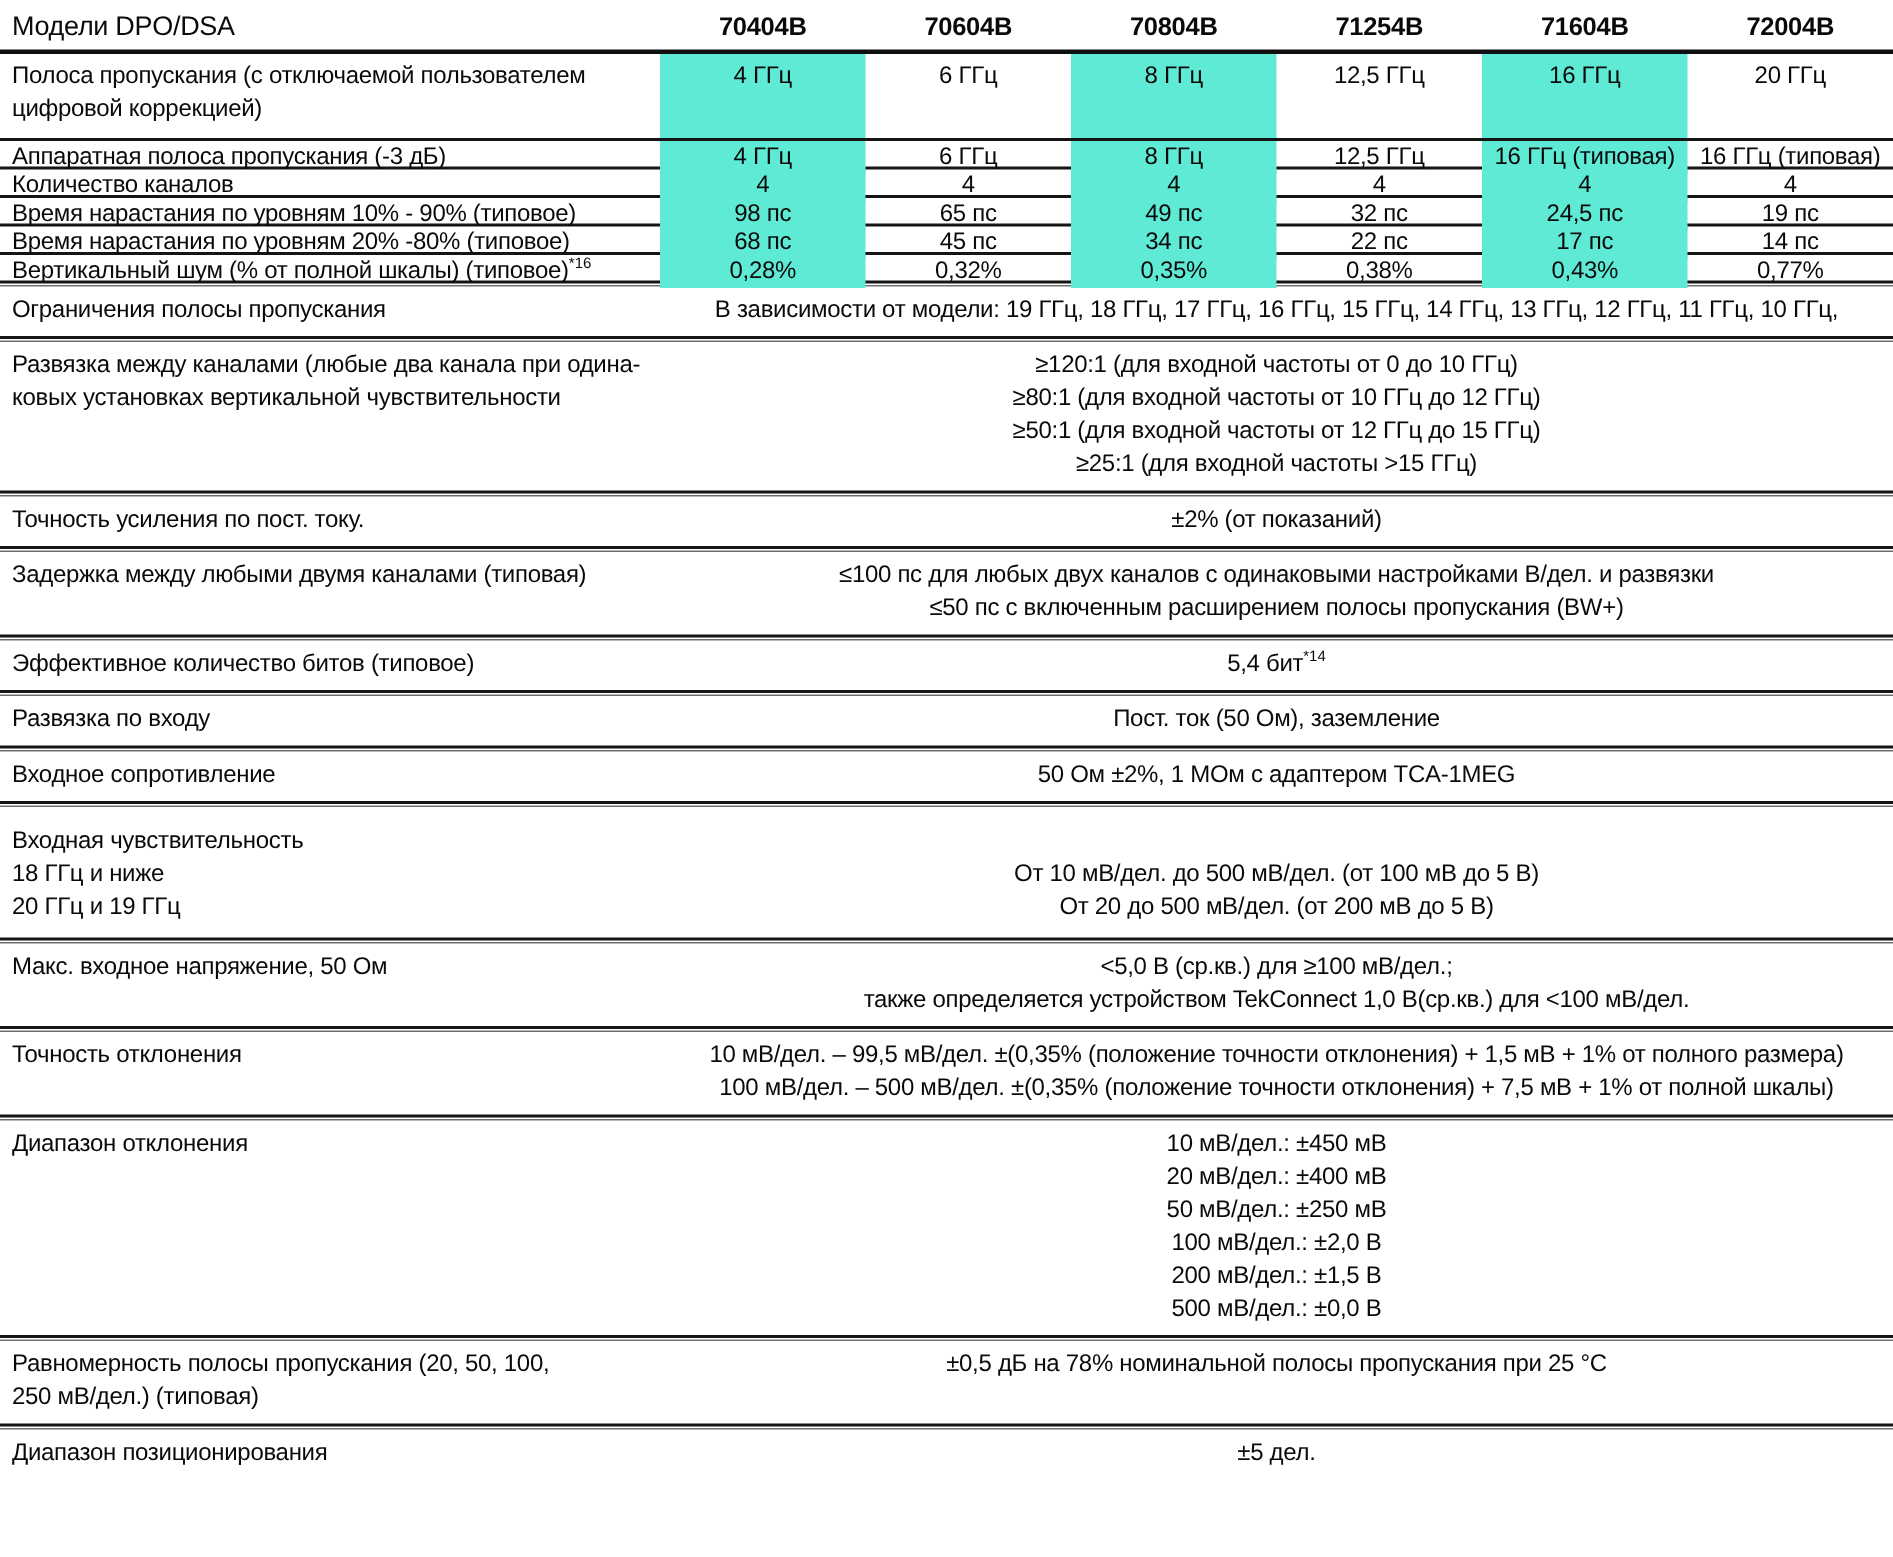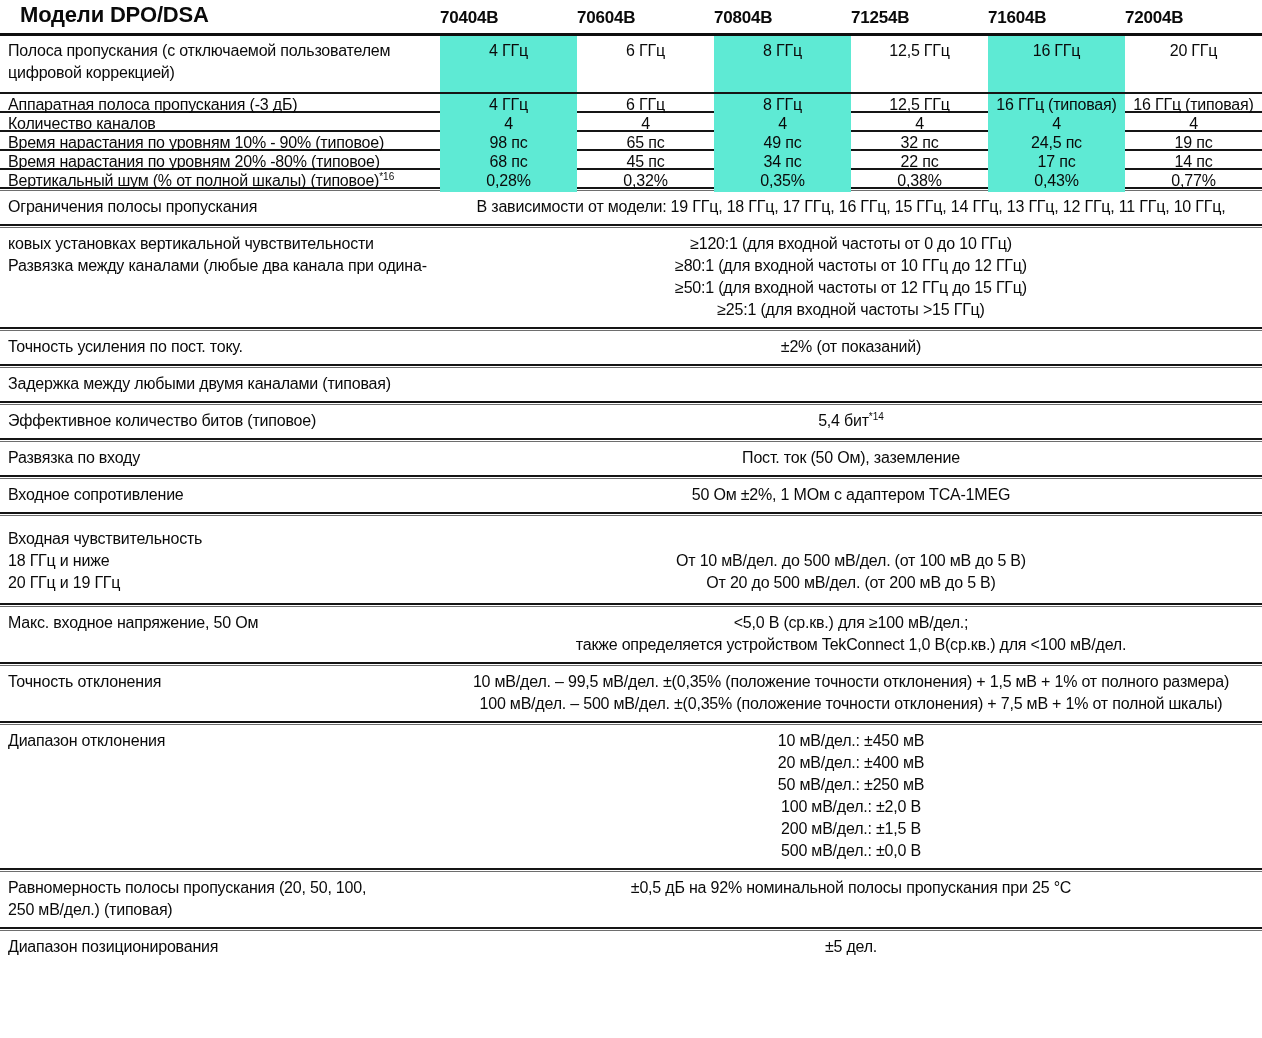--- a/index.html
+++ b/index.html
@@ -7,22 +7,22 @@
     width:1262px;height:1038px;overflow:hidden;
     font-family:"Liberation Sans","DejaVu Sans",sans-serif;
     color:#0a0a0a;font-size:16px;letter-spacing:-0.2px;
     -webkit-font-smoothing:antialiased;
   }
   .table{width:1262px;}
   
   .mrow{display:grid;grid-template-columns:440px repeat(6,1fr);align-items:center;}
   .srow{display:grid;grid-template-columns:440px 1fr;padding:5px 0 6px;}
   .hrow{display:grid;grid-template-columns:440px repeat(6,1fr);align-items:end;height:33px;padding-bottom:5px;box-sizing:border-box;}
-  .hrow .hlbl{font-weight:700;font-size:22px;padding-left:20px;}
-  .hrow .hcell{font-weight:700;font-size:17px;}
+  .hrow .hlbl{font-weight:400;font-size:18px;padding-left:8px;}
+  .hrow .hcell{font-weight:700;font-size:17px;text-align:center;}
   
   .lbl{padding-left:8px;line-height:22px;}
   .cell{text-align:center;line-height:22px;align-self:stretch;display:flex;align-items:center;justify-content:center;white-space:nowrap;}
   .g{background:#5eead4;}
   .val{text-align:center;line-height:22px;}
   .ln{display:block;}
   .spacer{height:22px;}
   
   .r-tall{height:56px;}
   .r-tall .lbl{align-self:start;padding-top:4px;}
@@ -122,22 +122,22 @@
       <div class="ln">Ограничения полосы пропускания</div>
     </div>
     <div class="val">
       <div class="ln">В зависимости от модели: 19 ГГц, 18 ГГц, 17 ГГц, 16 ГГц, 15 ГГц, 14 ГГц, 13 ГГц, 12 ГГц, 11 ГГц, 10 ГГц,</div>
     </div>
   </div>
   <div class="rule"></div>
 
   <div class="srow">
     <div class="lbl">
+      <div class="ln">Развязка между каналами (любые два канала при одина-</div>
       <div class="ln">ковых установках вертикальной чувствительности</div>
-      <div class="ln">Развязка между каналами (любые два канала при одина-</div>
     </div>
     <div class="val">
       <div class="ln">≥120:1 (для входной частоты от 0 до 10 ГГц)</div>
       <div class="ln">≥80:1 (для входной частоты от 10 ГГц до 12 ГГц)</div>
       <div class="ln">≥50:1 (для входной частоты от 12 ГГц до 15 ГГц)</div>
       <div class="ln">≥25:1 (для входной частоты &gt;15 ГГц)</div>
     </div>
   </div>
   <div class="rule"></div>
 
@@ -147,20 +147,24 @@
     </div>
     <div class="val">
       <div class="ln">±2% (от показаний)</div>
     </div>
   </div>
   <div class="rule"></div>
 
   <div class="srow">
     <div class="lbl">
       <div class="ln">Задержка между любыми двумя каналами (типовая)</div>
+    </div>
+    <div class="val">
+      <div class="ln">≤100 пс для любых двух каналов с одинаковыми настройками В/дел. и развязки</div>
+      <div class="ln">≤50 пс с включенным расширением полосы пропускания (BW+)</div>
     </div>
   </div>
   <div class="rule"></div>
 
   <div class="srow">
     <div class="lbl">
       <div class="ln">Эффективное количество битов (типовое)</div>
     </div>
     <div class="val">
       <div class="ln"><span>5,4 бит</span><sup>*14</sup></div>
@@ -238,21 +242,21 @@
     </div>
   </div>
   <div class="rule"></div>
 
   <div class="srow">
     <div class="lbl">
       <div class="ln">Равномерность полосы пропускания (20, 50, 100,</div>
       <div class="ln">250 мВ/дел.) (типовая)</div>
     </div>
     <div class="val">
-      <div class="ln">±0,5 дБ на 92% номинальной полосы пропускания при 25 °C</div>
+      <div class="ln">±0,5 дБ на 78% номинальной полосы пропускания при 25 °C</div>
     </div>
   </div>
   <div class="rule"></div>
 
   <div class="srow">
     <div class="lbl">
       <div class="ln">Диапазон позиционирования</div>
     </div>
     <div class="val">
       <div class="ln">±5 дел.</div>

